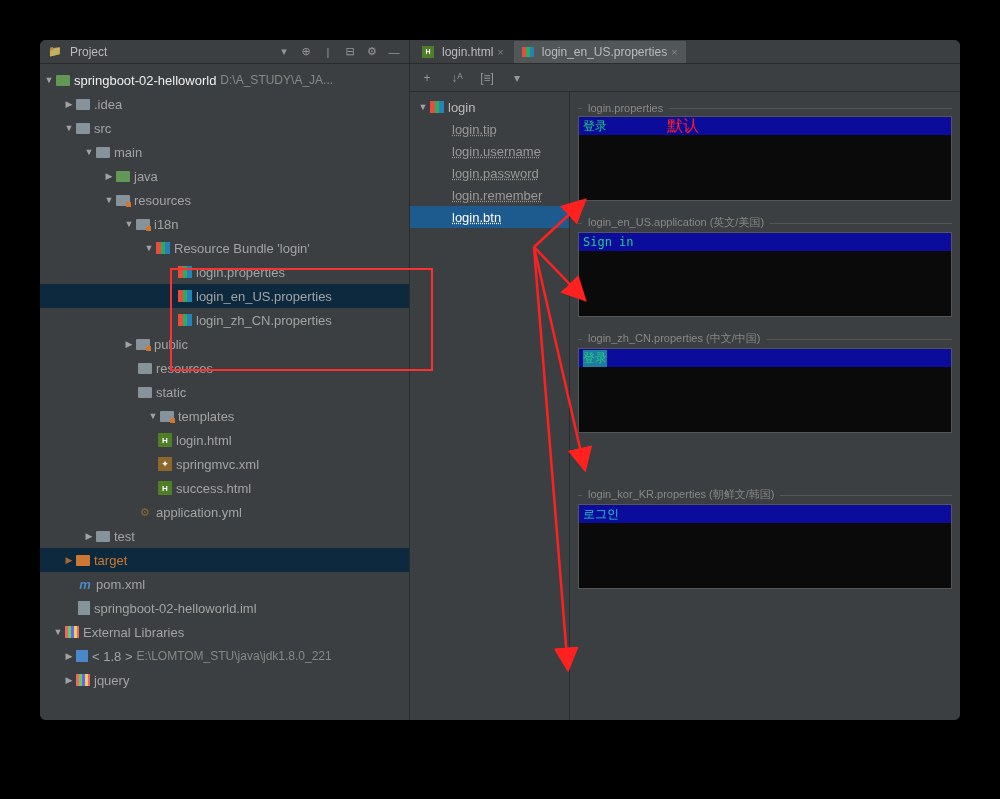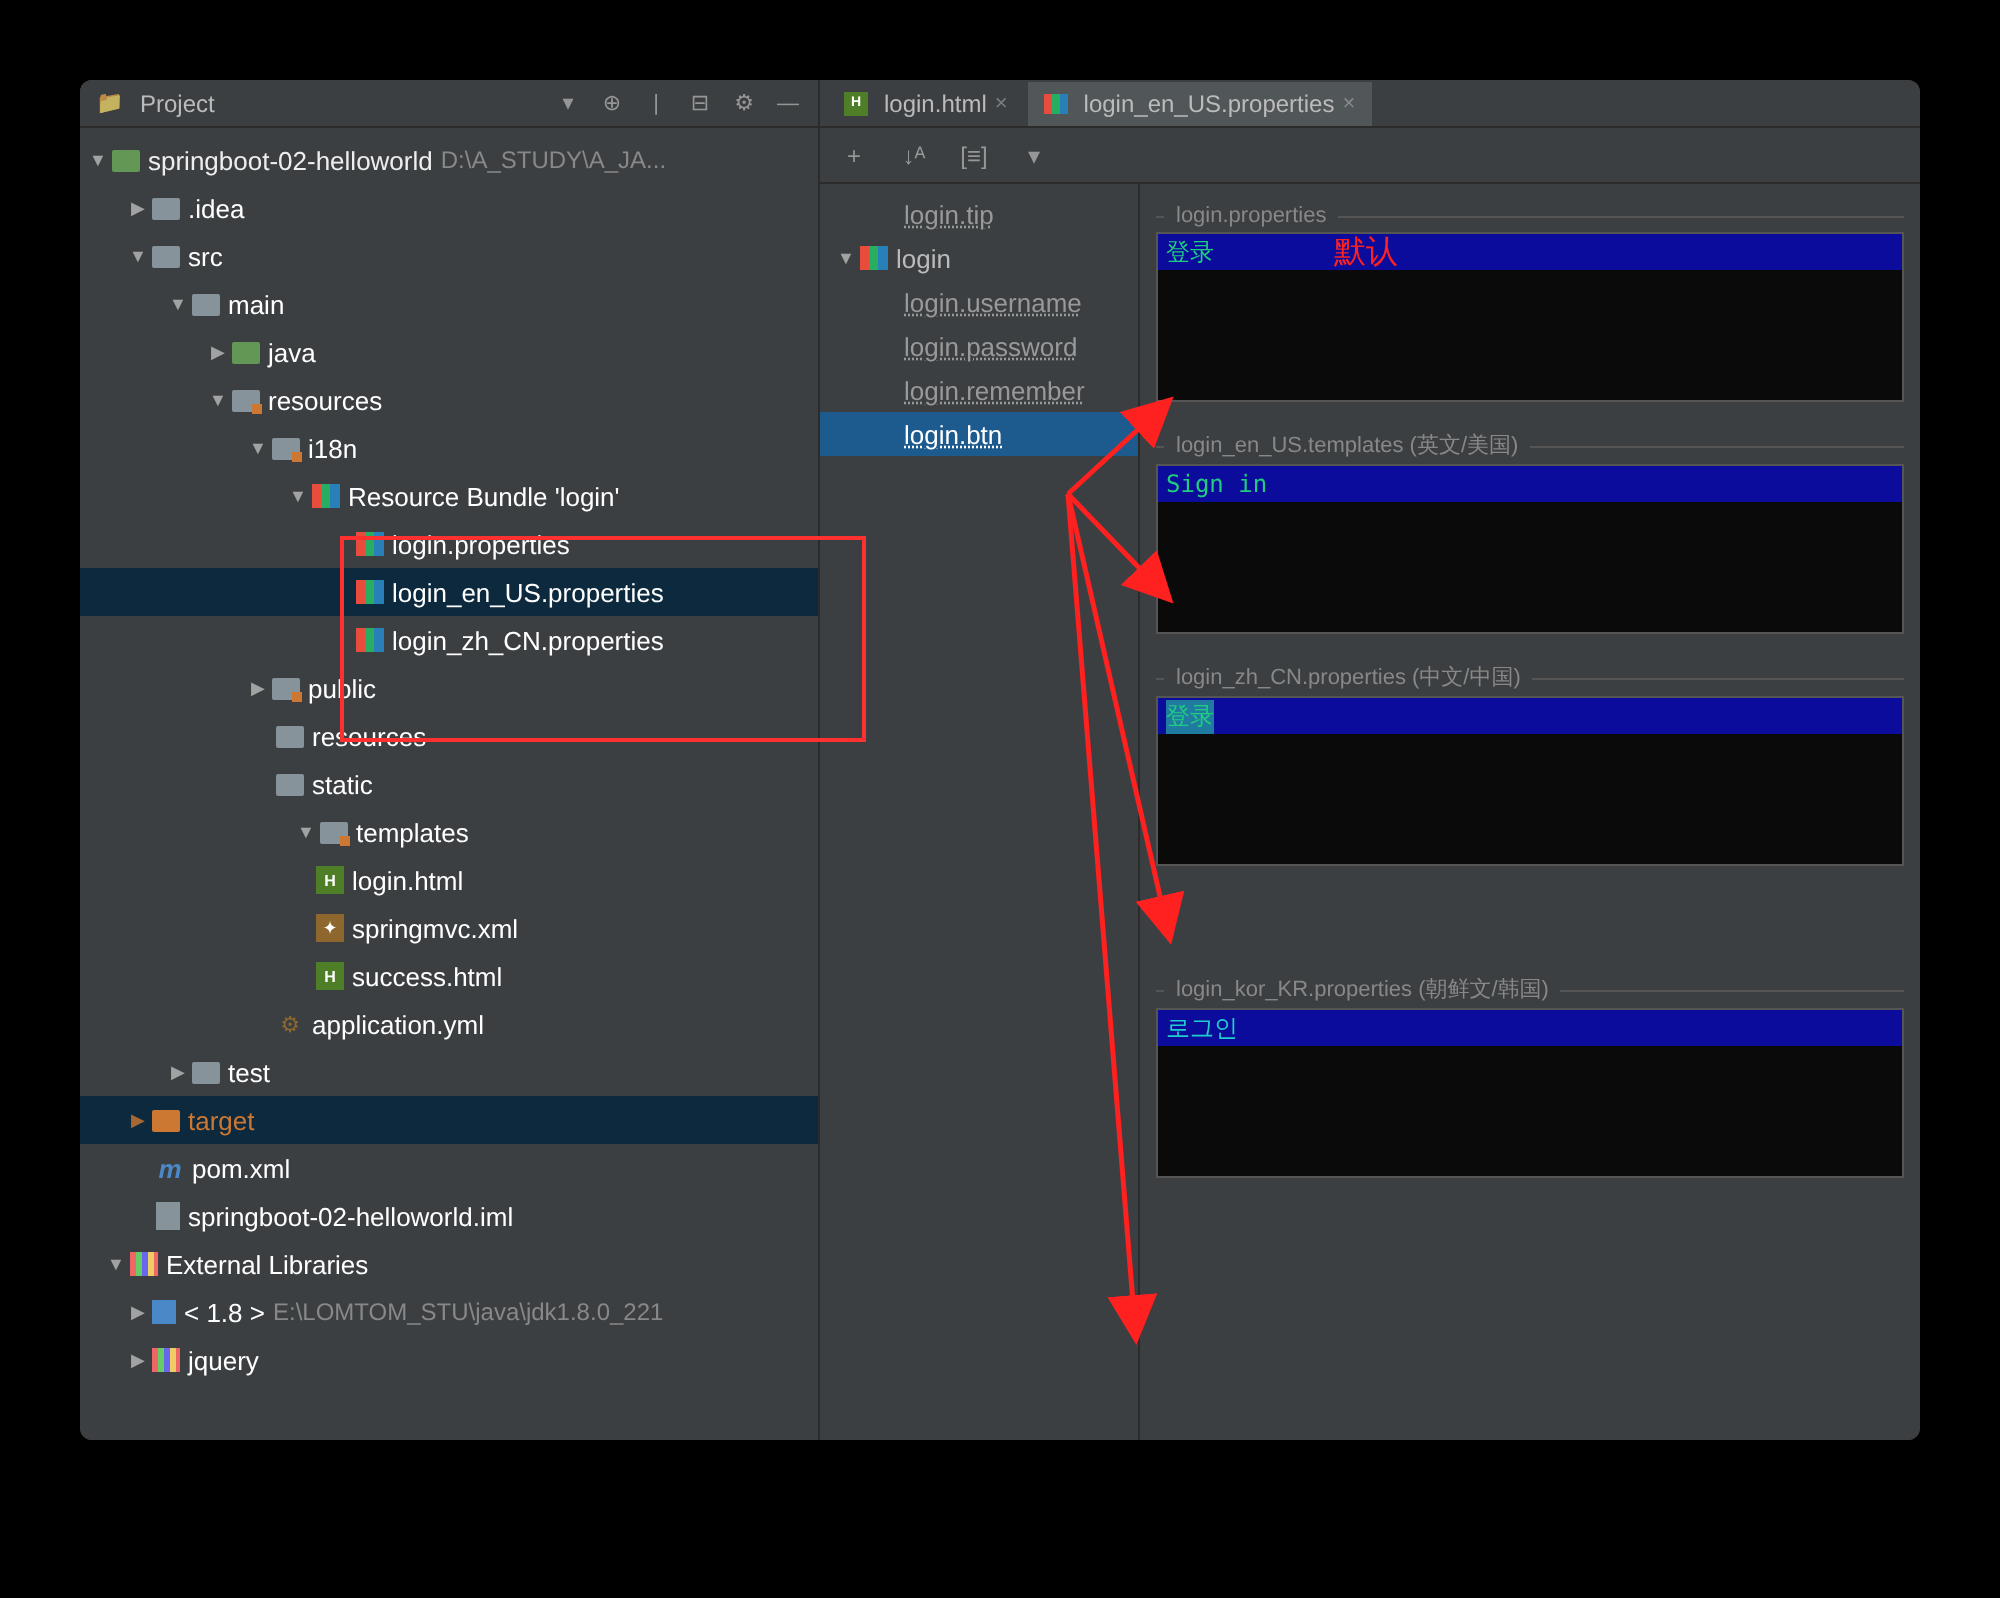--- a/index.html
+++ b/index.html
@@ -111,21 +111,21 @@
       width: 14px; height: 14px; color: #4a88c7; font-style: italic; font-weight: bold;
     }
     .icon-iml { 
       width: 12px; height: 14px; background: #87939a;
     }
     .icon-lib {
       width: 14px; height: 12px; position: relative;
       background: repeating-linear-gradient(90deg, #e66 0 3px, #6c6 3px 6px, #66e 6px 9px, #ec6 9px 12px);
     }
     .icon-module { width: 12px; height: 12px; background: #4a88c7; }
-    .label { color: #ffffff; }
+    .label { color: #a3a3a3; }
     .label-bold { color: #eee; font-weight: 500; }
     .label-dim { color: #888; font-size: 12px; margin-left: 4px; }
     
     .highlight-box {
       position: absolute;
       border: 2px solid #ff3030;
       pointer-events: none;
     }
     
     .right-panel {
@@ -400,27 +400,27 @@
       </div>
     </div>
     <div class="toolbar-row">
       <span class="tool-btn">+</span>
       <span class="tool-btn">↓ᴬ</span>
       <span class="tool-btn">[≡]</span>
       <span class="tool-btn">▾</span>
     </div>
     <div class="middle-split">
       <div class="prop-tree">
-        <div class="prop-item" style="padding-left:42px">
-          <span class="prop-sub">login.tip</span>
-        </div>
         <div class="prop-item" style="padding-left:8px">
           <span class="arrow expanded"></span>
           <span class="icon icon-props"></span>
           <span class="prop-label">login</span>
+        </div>
+        <div class="prop-item" style="padding-left:42px">
+          <span class="prop-sub">login.tip</span>
         </div>
         <div class="prop-item" style="padding-left:42px">
           <span class="prop-sub">login.username</span>
         </div>
         <div class="prop-item" style="padding-left:42px">
           <span class="prop-sub">login.password</span>
         </div>
         <div class="prop-item" style="padding-left:42px">
           <span class="prop-sub">login.remember</span>
         </div>
@@ -432,21 +432,21 @@
         <div class="editor-block">
           <div class="editor-title"><span>login.properties</span></div>
           <div class="editor-area">
             <div class="editor-line">
               <span class="val-green">登录</span>
               <span class="val-red">默认</span>
             </div>
           </div>
         </div>
         <div class="editor-block">
-          <div class="editor-title"><span>login_en_US.templates (英文/美国)</span></div>
+          <div class="editor-title"><span>login_en_US.application (英文/美国)</span></div>
           <div class="editor-area">
             <div class="editor-line">
               <span class="val-green">Sign in</span>
             </div>
           </div>
         </div>
         <div class="editor-block">
           <div class="editor-title"><span>login_zh_CN.properties (中文/中国)</span></div>
           <div class="editor-area">
             <div class="editor-line">

